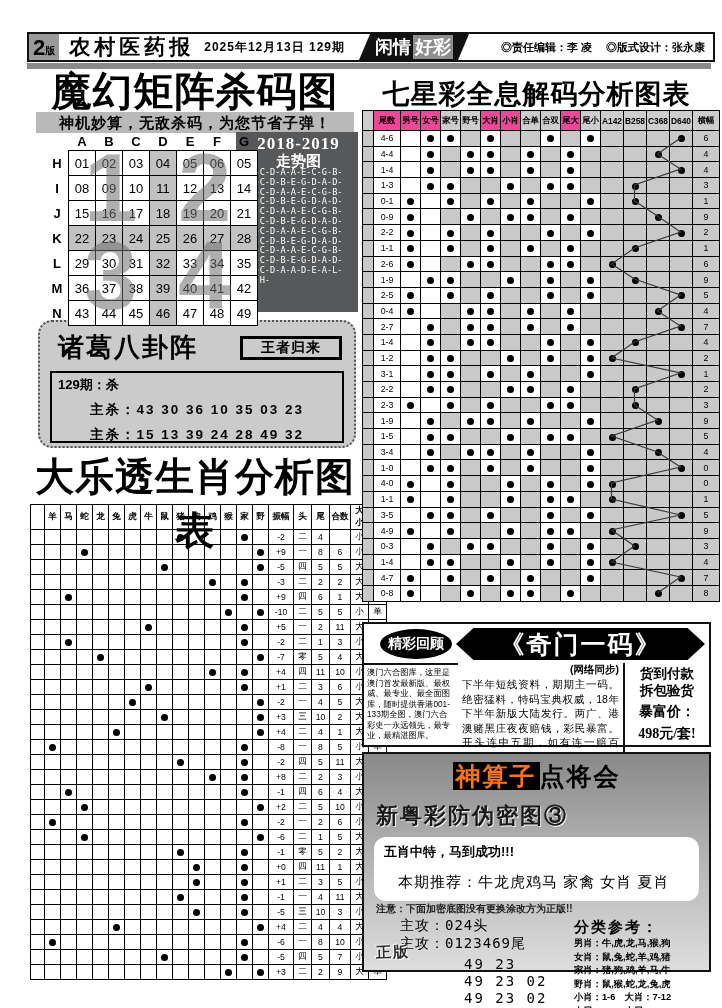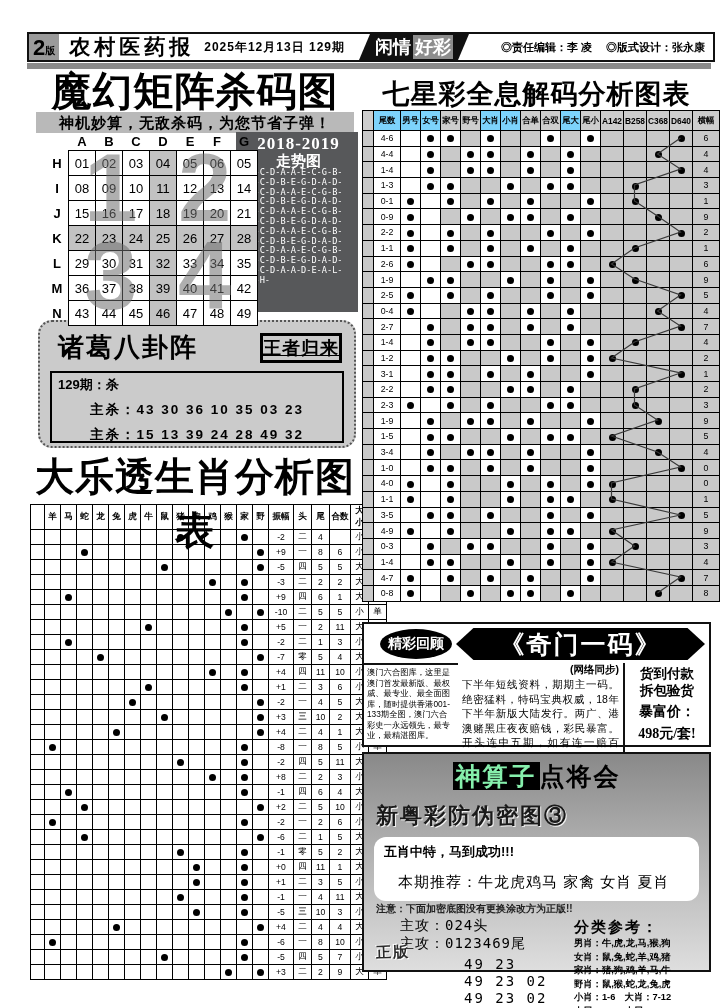--- a/index.html
+++ b/index.html
@@ -32,35 +32,35 @@
   #trend-panel{position:absolute;left:236px;top:132px;width:122px;height:180px;background:#57585a;color:#fff;
                padding:2px 0 0 3px;box-sizing:border-box;z-index:1;}
   #trend-panel .t1{font-family:"Liberation Serif",serif;font-size:17px;font-weight:700;text-align:center;letter-spacing:1px;}
   #trend-panel .t2{font-size:15px;font-weight:700;text-align:center;line-height:14px;}
   #trend-lines{font-family:"DejaVu Sans Mono",monospace;font-size:8.6px;line-height:9.8px;letter-spacing:0;}
   
   #zhuge{position:absolute;left:38px;top:320px;width:314px;height:124px;border:2px dotted #555;
          border-radius:14px;background:#cbcbcb;}
   #zhuge-head{display:flex;align-items:center;padding:8px 12px 0 18px;}
   #zhuge-title{font-size:26px;font-weight:900;letter-spacing:2px;}
-  #zhuge-badge{margin-left:auto;border:3px solid #000;font-size:18px;font-weight:900;padding:0 0;letter-spacing:1px;text-decoration:underline;}
+  #zhuge-badge{margin-left:auto;border:3px solid #000;font-size:14px;font-weight:900;padding:0 18px;letter-spacing:1px;}
   #zhuge-inner{margin:6px 10px 0 10px;border:2px solid #000;height:72px;padding:3px 6px;box-sizing:border-box;}
   #zhuge-inner .l1{font-size:13px;font-weight:700;}
   #zhuge-inner .l2{font-size:13.5px;font-weight:700;text-align:center;margin-top:7px;letter-spacing:2px;}
   #dlt-title{left:30px;top:450px;width:330px;font-size:39px;}
   #dlt-table{position:absolute;left:30px;top:504px;border-collapse:collapse;table-layout:fixed;width:331px;}
   #dlt-table th{border:1px solid #000;font-size:8.6px;font-weight:700;height:16px;padding:0;}
   #dlt-table td{border:1px solid #000;height:14px;text-align:center;font-size:8.6px;padding:0;}
   .dot{display:inline-block;width:7px;height:7px;border-radius:50%;background:#000;vertical-align:middle;}
   
   #qxc-title{left:362px;top:76px;width:349px;font-size:27px;letter-spacing:1px;}
   #qxc-wrap{position:absolute;left:362px;top:110px;width:349px;}
   #qxc-table{border-collapse:collapse;table-layout:fixed;width:348px;}
   #qxc-table th{border:1px solid #000;font-size:8.4px;font-weight:700;height:19px;padding:0;background:#cdcdcd;}
-  #qxc-table th.w{background:#7dd3fc;}
+  #qxc-table th.w{background:#ec4899;}
   #qxc-table td{border:1px solid #000;height:14.7px;text-align:center;font-size:9px;padding:0;background:#fff;}
   #qxc-table td.g{background:#c9c9c9;}
   #qxc-table td.lbl{font-size:8.8px;}
   #zig{position:absolute;left:0;top:0;pointer-events:none;z-index:2;}
   
   #ad{position:absolute;left:362px;top:622px;width:345px;height:121px;border:2.5px solid #111;background:#fff;}
   #ad-top{display:flex;align-items:center;height:36px;padding:2px 4px 0 16px;}
   #ad-badge{background:#000;color:#fff;border-radius:50%;font-size:14px;font-weight:900;
             padding:6px 8px;white-space:nowrap;}
   #ad-banner{flex:1;margin-left:4px;background:#000;color:#fff;height:32px;line-height:32px;text-align:center;
@@ -71,21 +71,21 @@
   #ad-center{flex:1;padding:0 4px;}
   #ad-sync{text-align:right;font-size:10.5px;font-weight:700;}
   #ad-text{font-size:10.5px;line-height:14.5px;text-align:justify;}
   #ad-right{width:78px;border-left:2px solid #111;padding:2px 3px;text-align:center;}
   #ad-right .p1{font-size:13.5px;font-weight:900;line-height:17px;}
   #ad-right .p2{font-size:14px;font-weight:700;font-family:"Liberation Serif",serif;margin-top:4px;line-height:18px;}
   
   #ssz{position:absolute;left:362px;top:752px;width:345px;height:216px;border:2.5px solid #111;
        background:linear-gradient(180deg,#898989 0%,#a9a9a9 35%,#dedede 100%);}
   #ssz-title{text-align:center;margin-top:6px;font-size:25px;font-weight:900;letter-spacing:2px;}
-  #ssz-title .hl{background:#000;color:#86efac;padding:0 3px;}
+  #ssz-title .hl{background:#000;color:#f97316;padding:0 3px;}
   #ssz-box{margin:6px 10px 0 10px;background:#fff;border-radius:12px;height:64px;padding:6px 10px;box-sizing:border-box;}
   #ssz-box .b1{font-size:13px;font-weight:900;}
   #ssz-box .b2{font-size:15px;margin-top:12px;margin-left:14px;letter-spacing:1px;}
   #ssz-sub{margin:8px 0 0 12px;font-size:22px;font-weight:900;letter-spacing:2px;color:#1a1a1a;
            text-shadow:1px 1px 0 #f2f2f2;}
   #ssz-note{margin:1px 0 0 12px;font-size:10px;font-weight:700;color:#222;}
   #ssz-cols{display:flex;}
   #ssz-main{width:210px;}
   #ssz-main .m{margin-left:36px;font-size:14px;letter-spacing:1px;line-height:18px;font-family:"DejaVu Sans Mono",monospace;}
   #ssz-nums{margin:4px 0 0 100px;font-size:14px;letter-spacing:2px;line-height:17px;font-family:"DejaVu Sans Mono",monospace;}

